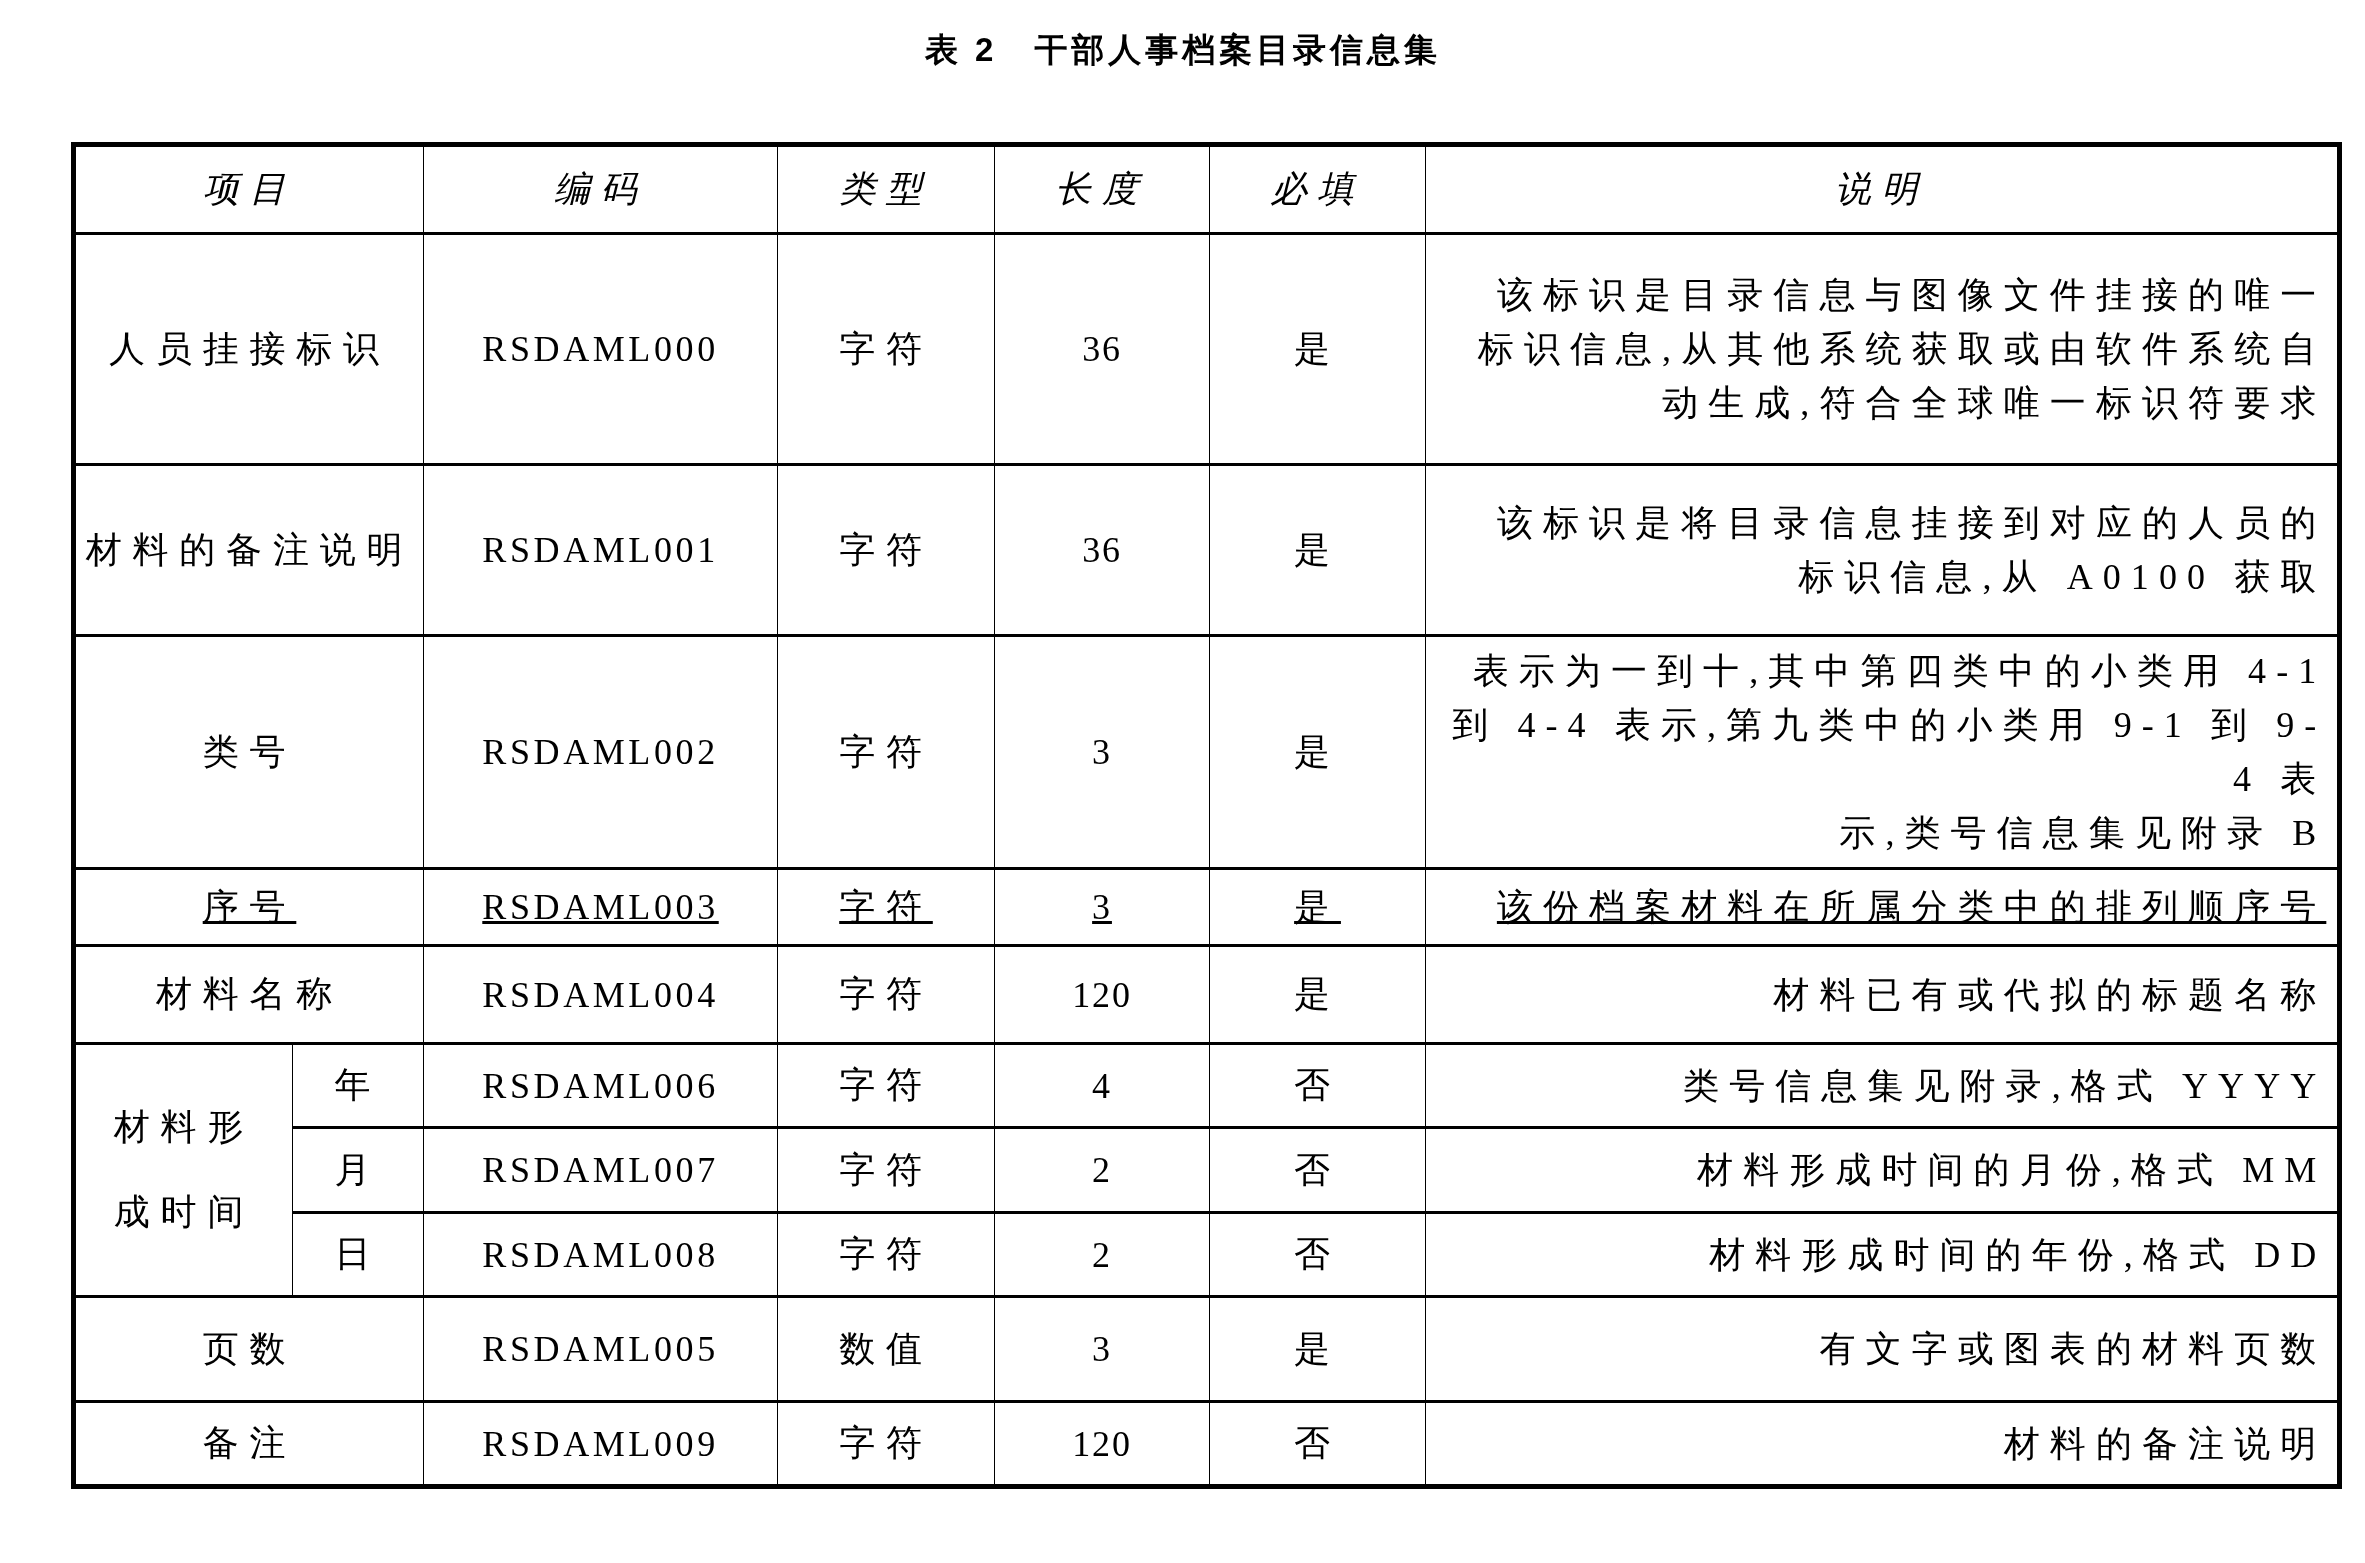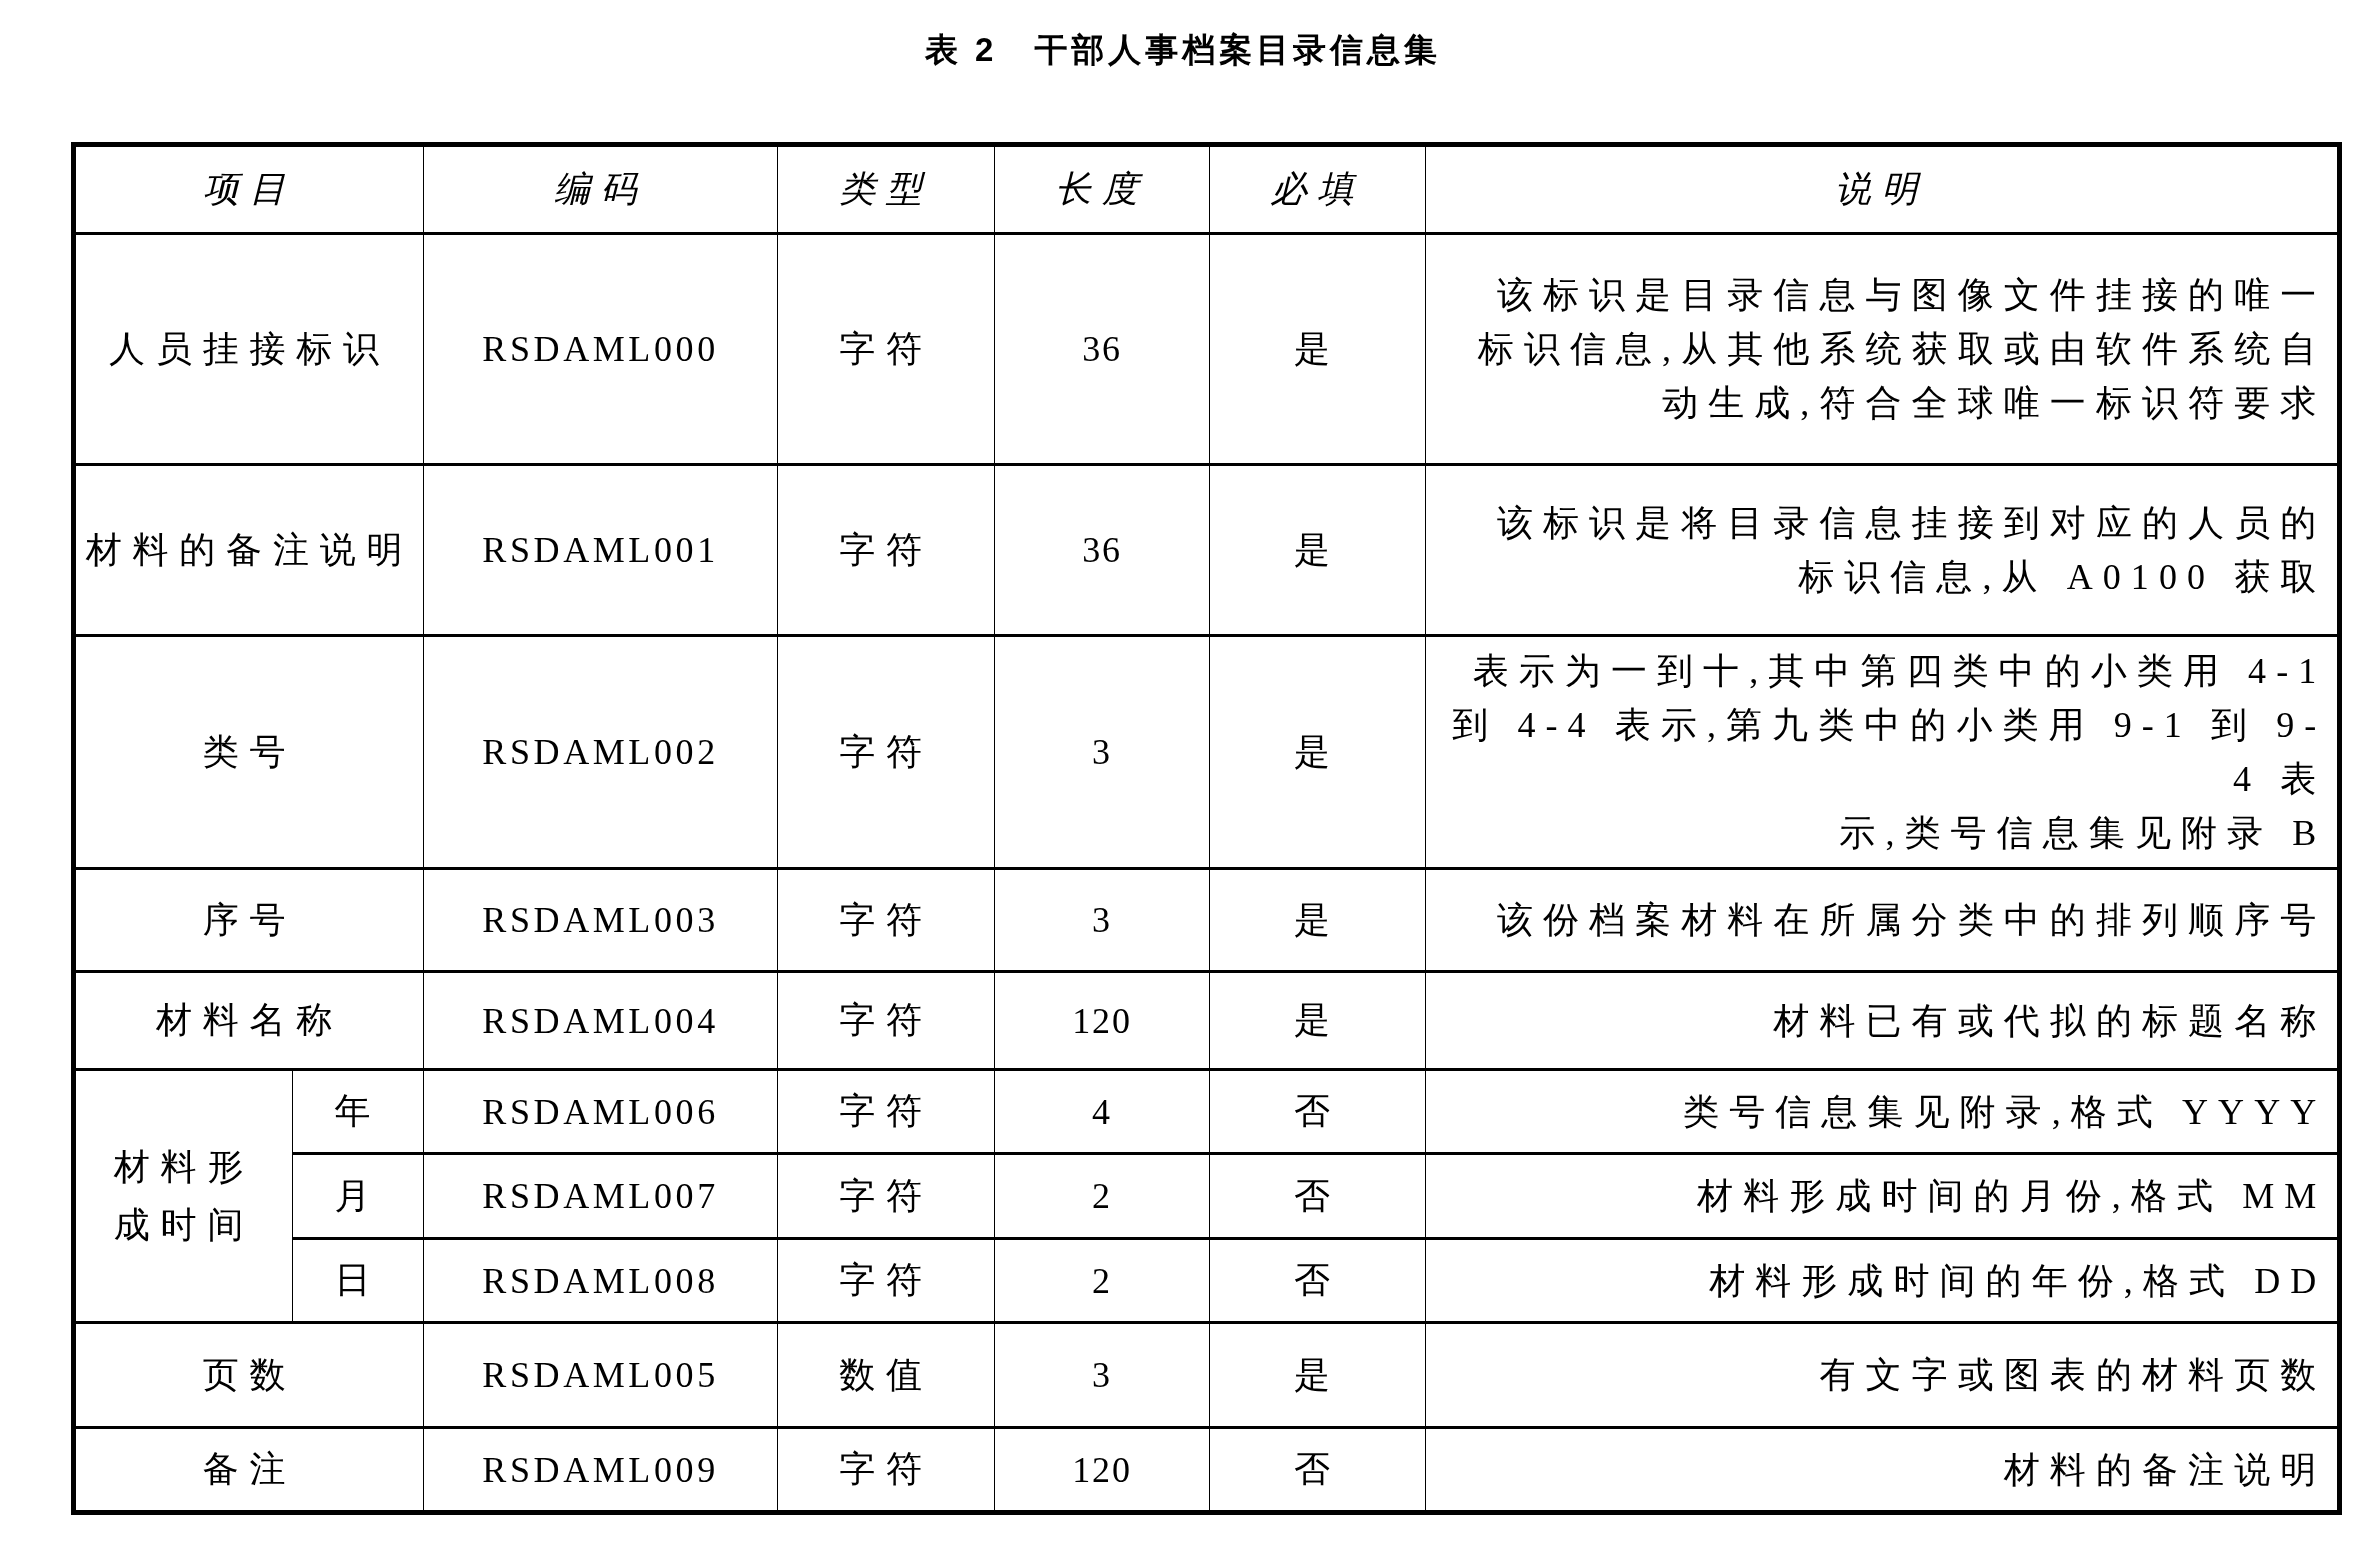--- a/index.html
+++ b/index.html
@@ -47,29 +47,29 @@
   .desc {
     text-align: right;
     padding-left: 19.5px;
     padding-right: 10.7px;
     letter-spacing: 0.28em;
     line-height: 54px;
     white-space: pre-line;
   }
   .group-cell {
     letter-spacing: 0.30em;
-    line-height: 58px;
+    line-height: 85px;
     white-space: pre-line;
   }
   
   .rh-head { height: 89px; font-style: italic; }
   .rh-0 { height: 231px; }
   .rh-1 { height: 171px; }
   .rh-2 { height: 233px; }
-  .rh-3 { height: 103px; }
+  .rh-3 { height: 77px; text-decoration: underline; }
   .rh-4 { height: 98px; }
   .rh-5 { height: 84px; }
   .rh-6 { height: 85px; }
   .rh-7 { height: 84px; }
   .rh-8 { height: 105px; }
   .rh-9 { height: 85px; }
 </style>
 </head>
 <body>
 

